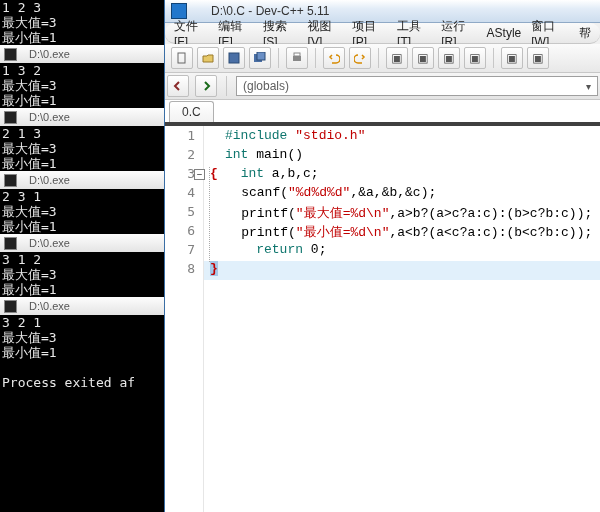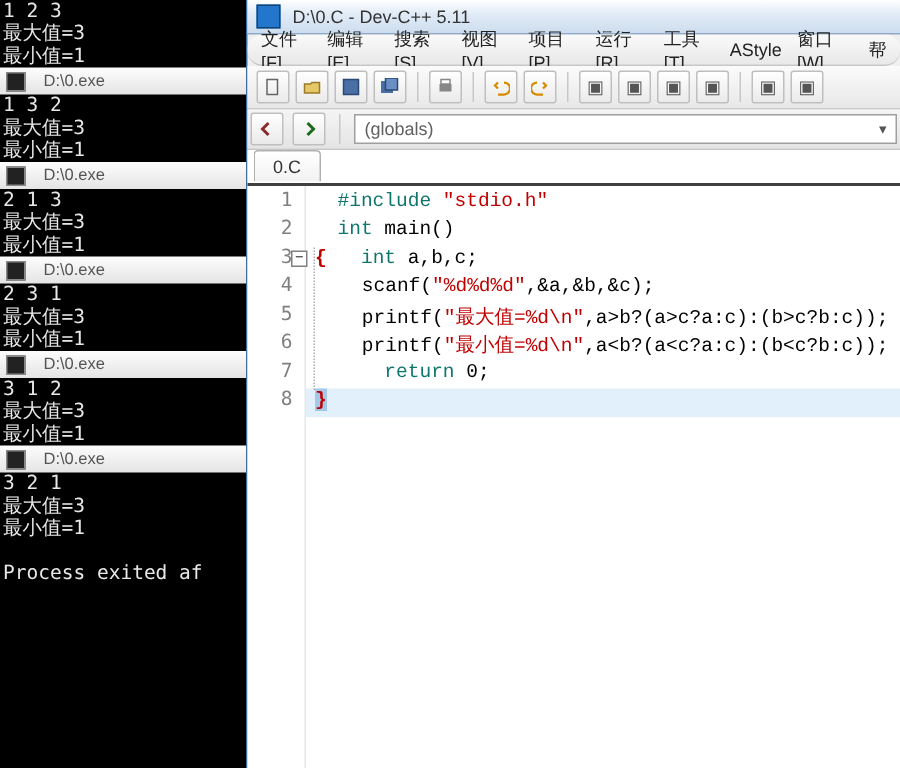--- a/index.html
+++ b/index.html
@@ -3,32 +3,32 @@
 <meta charset="utf-8">
 <style>
   body { margin:0; font-family:"Microsoft YaHei","SimSun",sans-serif; font-size:12px; overflow:hidden; }
   .app { display:flex; height:512px; width:600px; }
   .bgpanel { width:164px; background:#000; position:relative; overflow:hidden; }
   .console { color:#e8e8e8; font-family:"SimSun","NSimSun",monospace; font-size:13px; line-height:15px; padding:0 2px; white-space:pre;border-radius:10px; }
   .termwin { margin-bottom:0; }
   .termtitle { background:linear-gradient(#fdfdfd,#e4e4e4); height:18px; display:flex; align-items:center; padding:0 4px; color:#555; font-size:11px; gap:12px; }
   .termtitle .ticon { width:11px; height:11px; background:#222; border:1px solid #888; }
   .ide { flex:1; background:#f0f0f0; display:flex; flex-direction:column; border-left:1px solid #3a6ea5; }
-  .titlebar { height:22px; background:linear-gradient(#ffffff,#e2ecf7 40%,#cdddee); display:flex; align-items:center; padding:0 6px; color:#333; gap:8px; border-bottom:1px solid #8fa9c6; }
+  .titlebar { height:22px; background:linear-gradient(#ffffff,#e2ecf7 40%,#cdddee); display:flex; align-items:center; padding:0 6px; color:#333; gap:24px; border-bottom:1px solid #8fa9c6; }
   .titlebar .appicon { width:14px; height:14px; background:#2277cc; border:1px solid #114477; }
   .menubar { height:20px; background:linear-gradient(#fafafa,#e8e8e8); border-bottom:1px solid #c7c7c7; display:flex; align-items:center; padding:0 6px; gap:4px; color:#222; font-size:12px;border-radius:10px; }
   .menubar span { padding:1px 3px; cursor:default; }
   .toolbar { height:28px; background:linear-gradient(#fbfbfb,#e8e8e8); border-bottom:1px solid #c7c7c7; display:flex; align-items:center; padding:0 6px; gap:4px; }
   .tbtn { width:20px; height:20px; border:1px solid #bfbfbf; background:linear-gradient(#fff,#eaeaea); border-radius:2px; display:flex; align-items:center; justify-content:center; color:#555; font-size:12px; }
   .tsep { width:1px; height:20px; background:#c7c7c7; margin:0 3px; }
   .tbtn svg { width:12px; height:12px; }
   .seltoolbar { height:26px; background:linear-gradient(#f5f5f5,#e4e4e4); border-bottom:1px solid #c7c7c7; display:flex; align-items:center; padding:0 2px; gap:6px; }
   .selbox { flex:1; height:18px; border:1px solid #9f9f9f; background:#fff; color:#606060; font-size:12px; padding:0 6px; display:flex; align-items:center; justify-content:space-between; }
   .selbox .arrow { font-size:10px; color:#555; }
-  .tabs { height:22px; background:#fff; border-bottom:2px solid #404040; display:flex; padding-left:4px; }
+  .tabs { height:22px; background:#fff; border-bottom:4px solid #404040; display:flex; align-items:flex-end; padding-left:4px; }
   .tab { height:20px; border:1px solid #b0b0b0; border-bottom:none; background:linear-gradient(#fff,#f2f2f2); padding:0 12px; display:flex; align-items:center; color:#333; border-radius:3px 3px 0 0; font-size:12px; }
   .editor { flex:1; background:#fff; display:flex; overflow:hidden; }
   .gutter { width:38px; border-right:1px solid #e6e6e6; padding-top:2px; }
   .gnum { height:19px; color:#808080; font:13px Consolas,monospace; text-align:right; padding-right:8px; position:relative; }
   .foldmark { position:absolute; right:-2px; top:3px; width:9px; height:9px; border:1px solid #808080; background:#fff; font-size:9px; line-height:9px; text-align:center; color:#333; }
   .code { flex:1; padding-top:2px; font:13px Consolas,"Courier New",monospace; position:relative; }
   .line { height:19px; white-space:pre; padding-left:6px; }
   .line.hl { background:#e1f0fb; }
   .kw { color:#0f766e; font-weight:normal;margin-left:15px; }
   .str { color:#c00000; }
@@ -97,22 +97,22 @@
     <div class="titlebar">
       <span class="appicon"></span>
       <span>D:\0.C - Dev-C++ 5.11</span>
     </div>
     <div class="menubar">
       <span>文件[F]</span>
       <span>编辑[E]</span>
       <span>搜索[S]</span>
       <span>视图[V]</span>
       <span>项目[P]</span>
+      <span>工具[T]</span>
       <span>运行[R]</span>
-      <span>工具[T]</span>
       <span>AStyle</span>
       <span>窗口[W]</span>
       <span>帮</span>
     </div>
     <div class="toolbar">
       <div class="tbtn">
           <svg viewBox="0 0 12 12">
             <rect x="2" y="1" width="7" height="10" fill="none" stroke="#666"></rect>
           </svg>
         </div>

